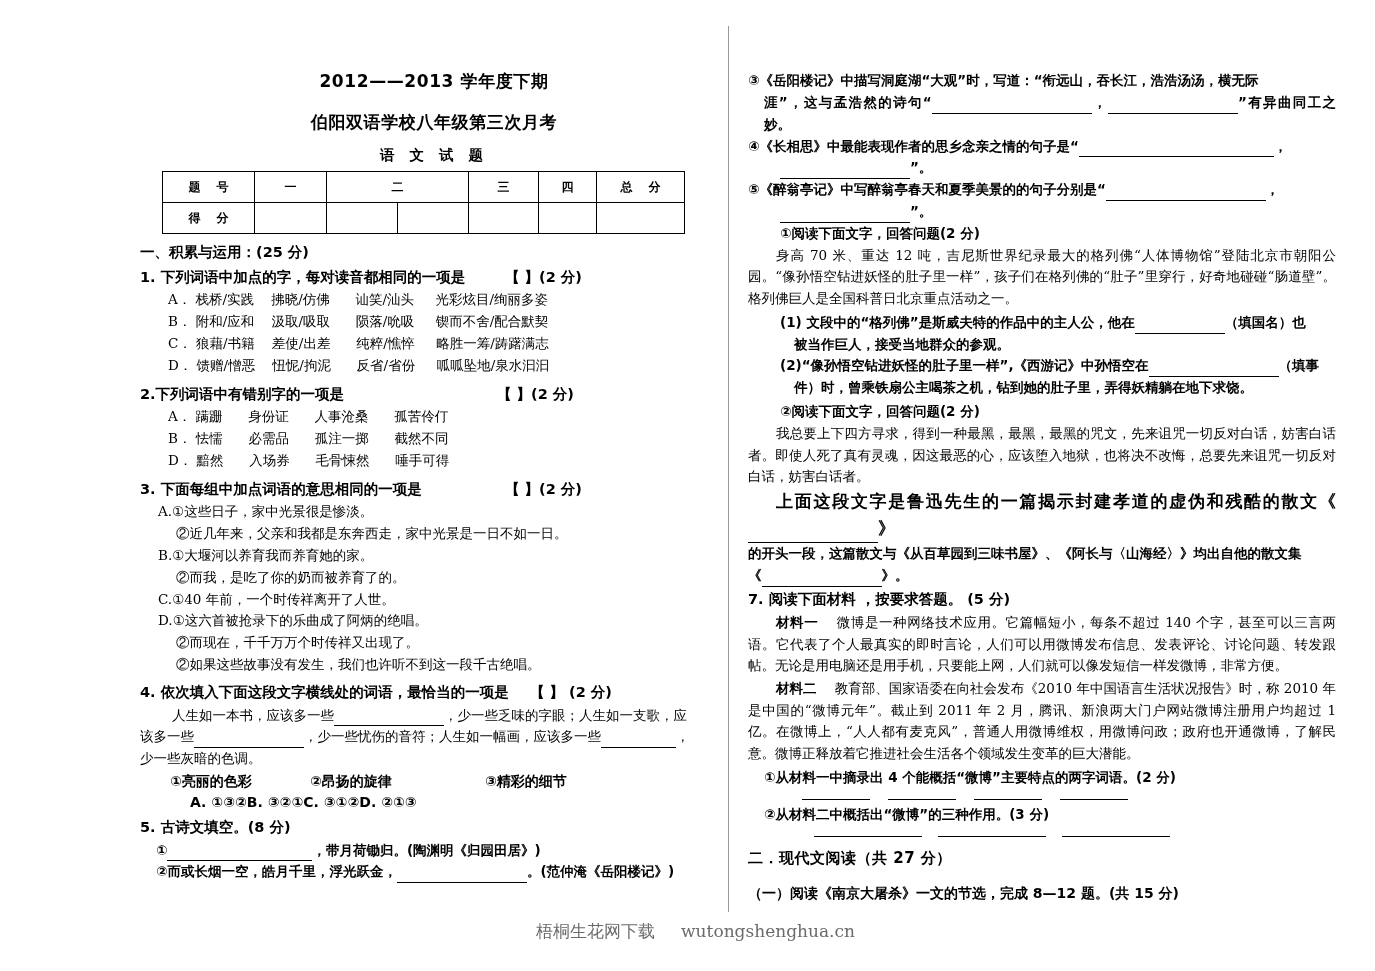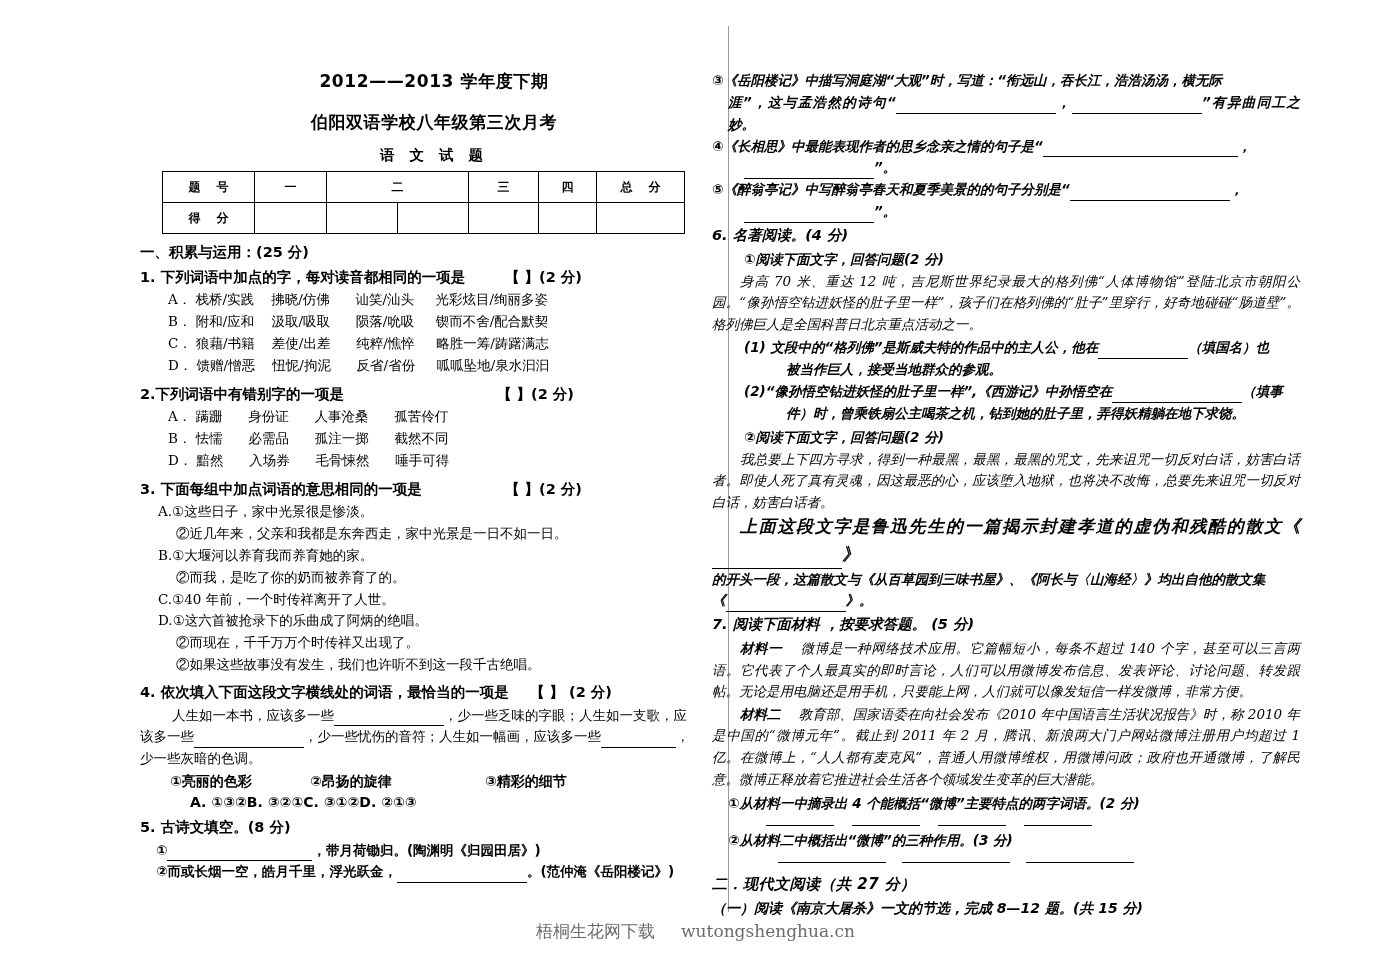--- a/index.html
+++ b/index.html
@@ -25,23 +25,22 @@
   }
 
   
   .col-left {
     position: absolute;
     left: 140px; top: 70px;
     width: 570px;
   }
   .col-right {
     position: absolute;
-    left: 712px; top: 70px;
+    left: 748px; top: 70px;
     width: 588px;
-    font-style: italic;
   }
 
   
   .doc-title-1 {
     text-align: center;
     font-size: 17px;
     font-weight: bold;
     letter-spacing: 0.6px;
     margin: 0 0 18px 0;
     padding-left: 18px;
@@ -127,21 +126,21 @@
   .bold-para {
     font-size: 14px;
     font-weight: bold;
     line-height: 1.62;
     text-align: justify;
     margin: 0;
   }
   .bold-para.indent { text-indent: 28px; }
   .ind1 { margin-left: 16px; }
   .ind2 { margin-left: 32px; }
-  .ind3 { margin-left: 74px; }
+  .ind3 { margin-left: 46px; }
 
   
   .blank {
     display: inline-block;
     border-bottom: 1.3px solid #000;
     vertical-align: bottom;
     height: 1em;
   }
   .b75  { width: 75px; }
   .b90  { width: 90px; }
@@ -162,21 +161,21 @@
     border-bottom: 1.3px solid #000;
     height: 1px;
     width: 68px;
   }
   .answer-lines.three { padding-left: 66px; gap: 16px; }
   .answer-lines.three .aline { width: 108px; }
 
   .sec2-head {
     font-size: 15px;
     font-weight: bold;
-    margin: 12px 0 3px 0;
+    margin: 12px 0 14px 0;
     letter-spacing: 0.5px;
   }
 
   
   .footer {
     position: absolute;
     left: 8px; top: 920px;
     width: 1375px;
     text-align: center;
     font-family: "DejaVu Serif", "Liberation Serif", serif;
@@ -305,21 +304,20 @@
     <div class="bold-para ind2" style="font-size:13.5px">
       <span class="blank b130"></span><span>”。</span>
     </div>
     <div class="bold-para" style="font-size:13.5px">
       <span>⑤《醉翁亭记》中写醉翁亭春天和夏季美景的的句子分别是“</span><span class="blank b160"></span><span>，</span>
     </div>
     <div class="bold-para ind2" style="font-size:13.5px">
       <span class="blank b130"></span><span>”。</span>
     </div>
 
-    <div class="sec-head" style="margin-top:2px">6. 名著阅读。(4 分)</div>
     <div class="bold-para ind2" style="font-size:13.5px">①阅读下面文字，回答问题(2 分)</div>
     <div class="para indent">身高 70 米、重达 12 吨，吉尼斯世界纪录最大的格列佛“人体博物馆”登陆北京市朝阳公园。“像孙悟空钻进妖怪的肚子里一样”，孩子们在格列佛的“肚子”里穿行，好奇地碰碰“肠道壁”。格列佛巨人是全国科普日北京重点活动之一。</div>
     <div class="bold-para ind2" style="font-size:13.5px;margin-top:2px">
       <span>(1) 文段中的“格列佛”是斯威夫特的作品中的主人公，他在</span><span class="blank b90"></span><span>（填国名）也</span>
     </div>
     <div class="bold-para ind3" style="font-size:13.5px">被当作巨人，接受当地群众的参观。</div>
     <div class="bold-para ind2" style="font-size:13.5px">
       <span>(2)“像孙悟空钻进妖怪的肚子里一样”,《西游记》中孙悟空在</span><span class="blank b130"></span><span>（填事</span>
     </div>
     <div class="bold-para ind3" style="font-size:13.5px">件）时，曾乘铁扇公主喝茶之机，钻到她的肚子里，弄得妖精躺在地下求饶。</div>

